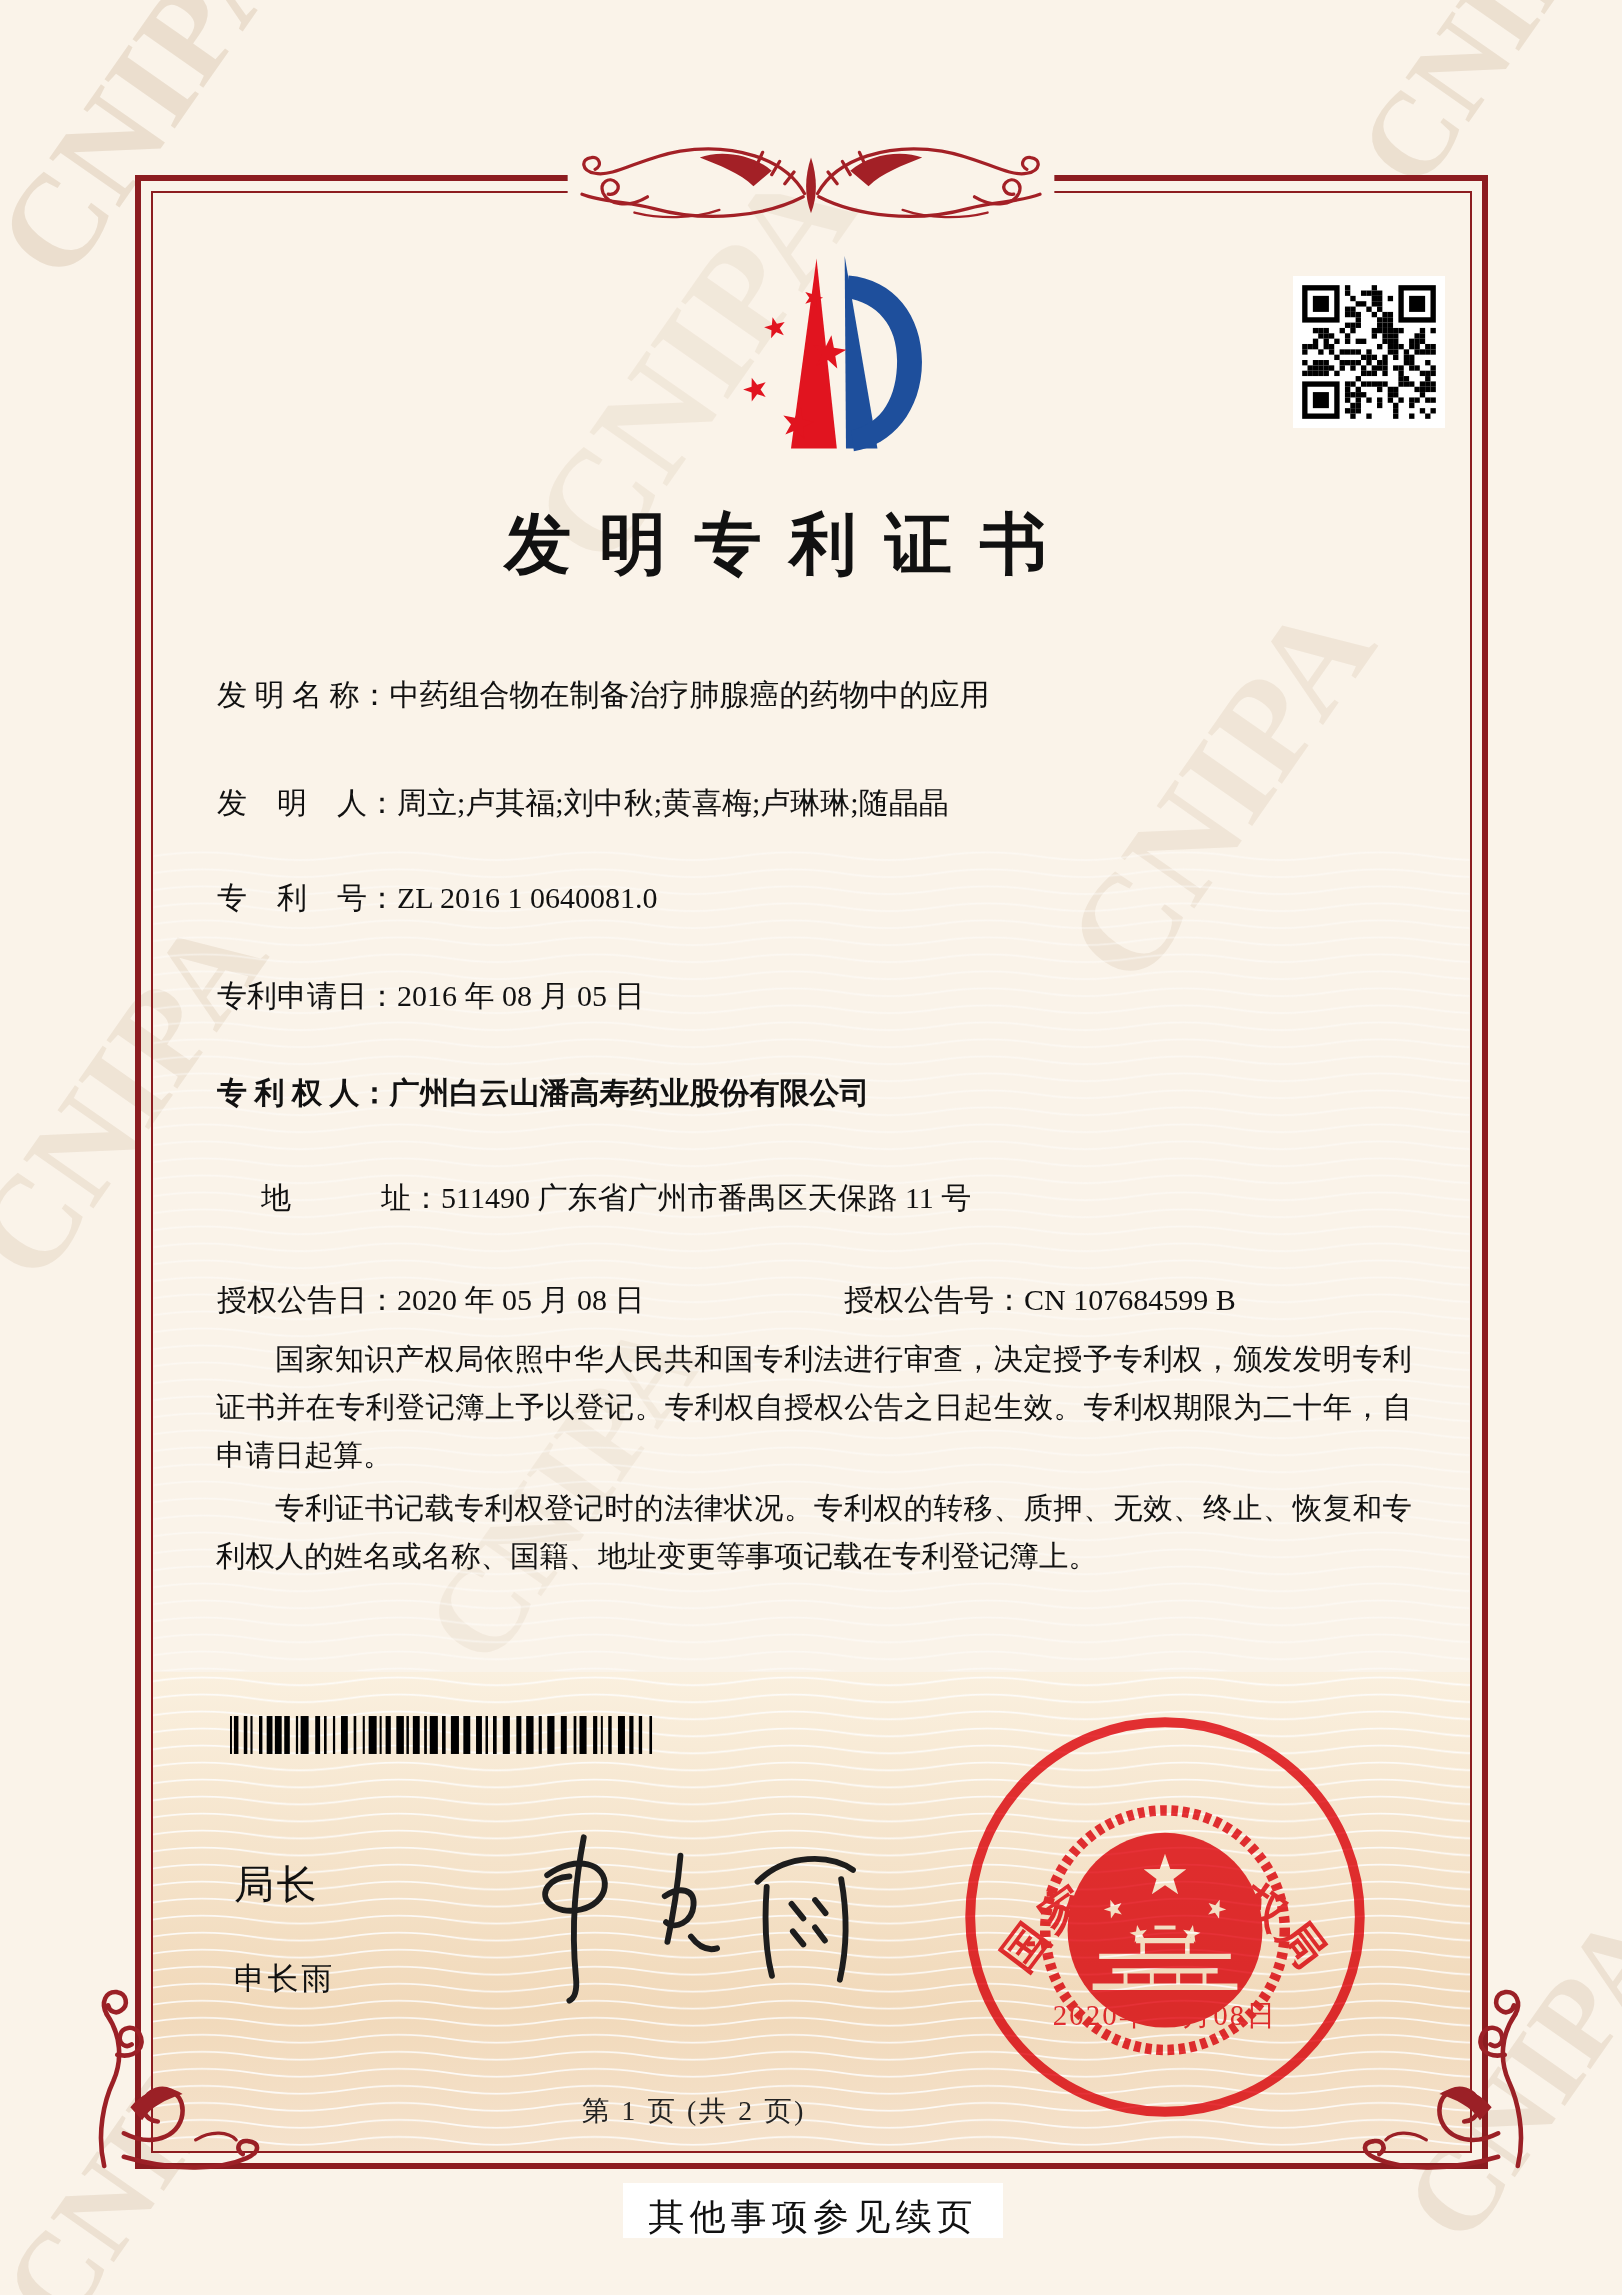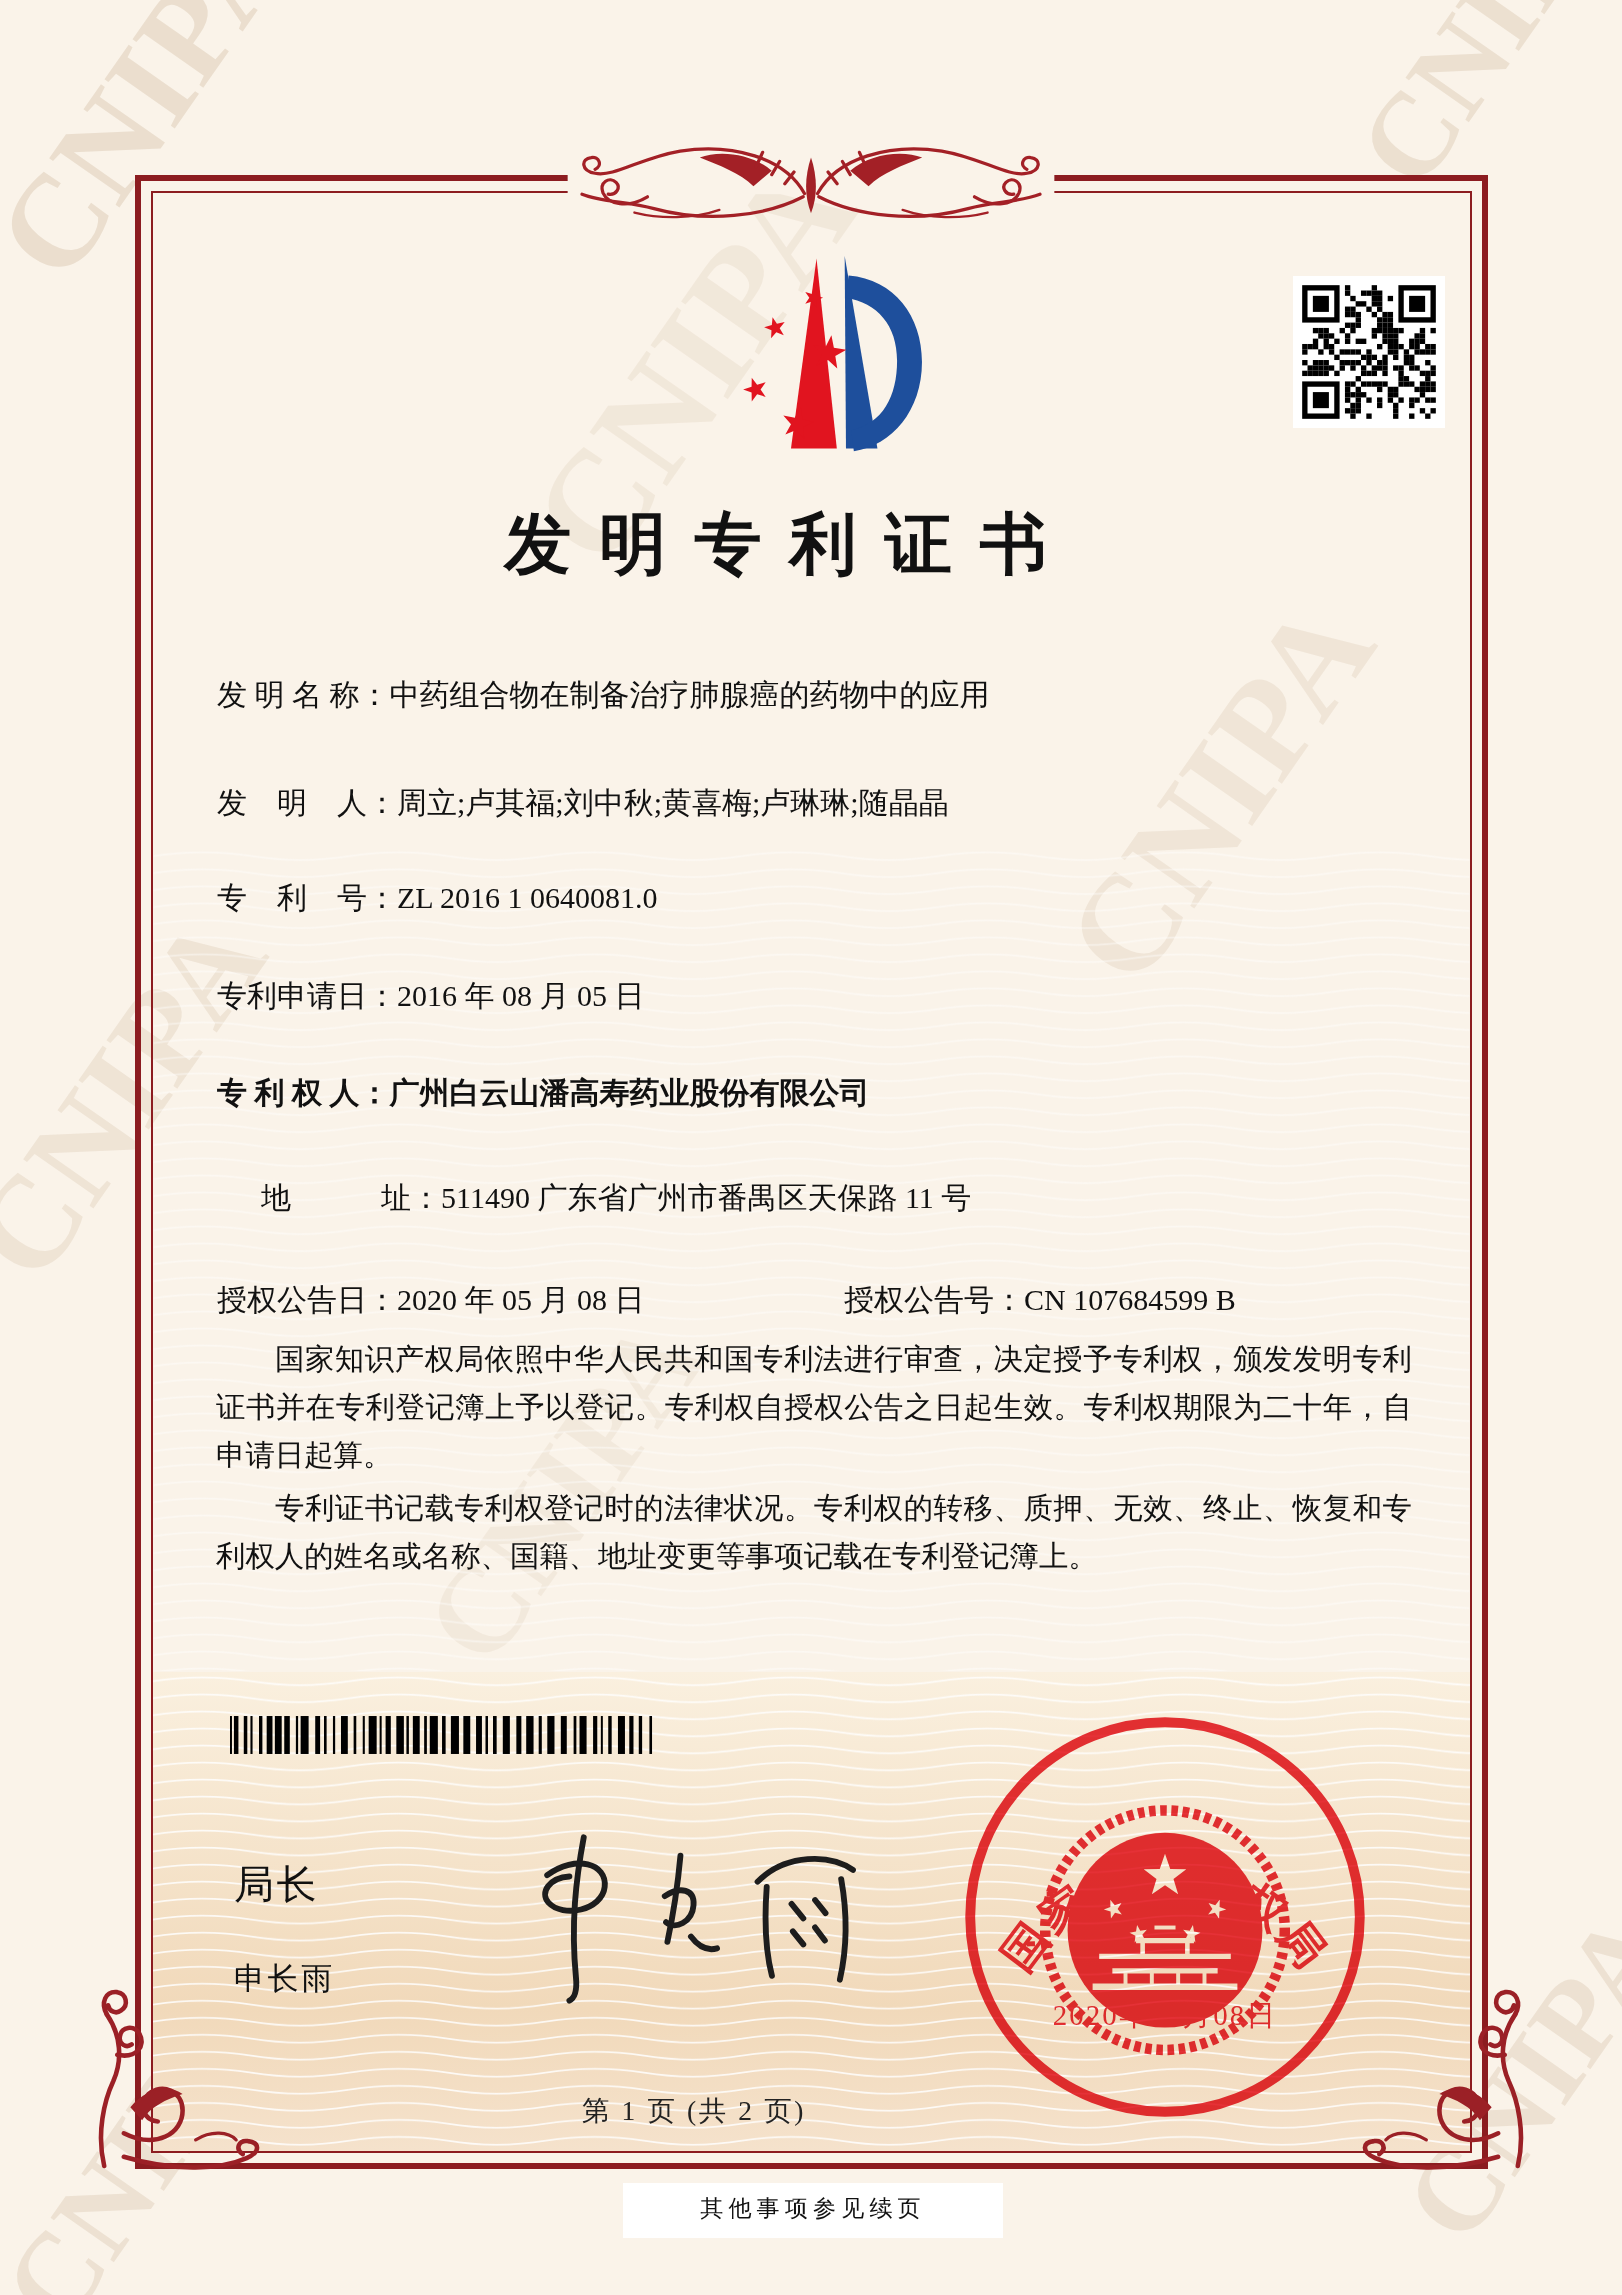--- a/index.html
+++ b/index.html
@@ -53,21 +53,21 @@
   .barcode{position:absolute;left:230px;top:1716px;width:424px;height:38px;}
 
   .officer-title{position:absolute;left:234px;top:1857px;font-size:40px;color:#111;letter-spacing:2.6px;}
   .officer-name{position:absolute;left:234px;top:1926px;font-size:31px;color:#111;letter-spacing:2.6px;margin-top:32px;}
   .signature{position:absolute;left:484px;top:1819px;width:406px;height:196px;}
 
   .seal{position:absolute;left:961px;top:1713px;width:408px;height:408px;opacity:.93;mix-blend-mode:multiply;}
 
   .page-no{position:absolute;left:582px;top:2093px;width:393px;text-align:left;font-size:27.5px;color:#222;letter-spacing:2.6px;}
   .foot-strip{position:absolute;left:623px;top:2183px;width:380px;height:55px;background:#fff;}
-  .foot-note{position:absolute;left:623px;top:2193px;width:380px;text-align:center;font-size:23px;color:#111;letter-spacing:5.2px;}
+  .foot-note{position:absolute;left:623px;top:2193px;width:380px;text-align:center;font-size:36px;color:#111;letter-spacing:5.2px;}
 </style>
 </head>
 <body>
 
 <svg width="0" height="0" style="position:absolute">
   <defs>
     <path id="star" d="M0,-1 L0.235,-0.324 L0.951,-0.309 L0.380,0.124 L0.588,0.809 L0,0.4 L-0.588,0.809 L-0.380,0.124 L-0.951,-0.309 L-0.235,-0.324 Z"></path>
     <pattern id="wv" width="300" height="26" patternUnits="userSpaceOnUse">
       <path d="M0,14 Q75,2 150,14 T300,14" fill="none" stroke="#ffffff" stroke-width="2.5"></path>
     </pattern>

